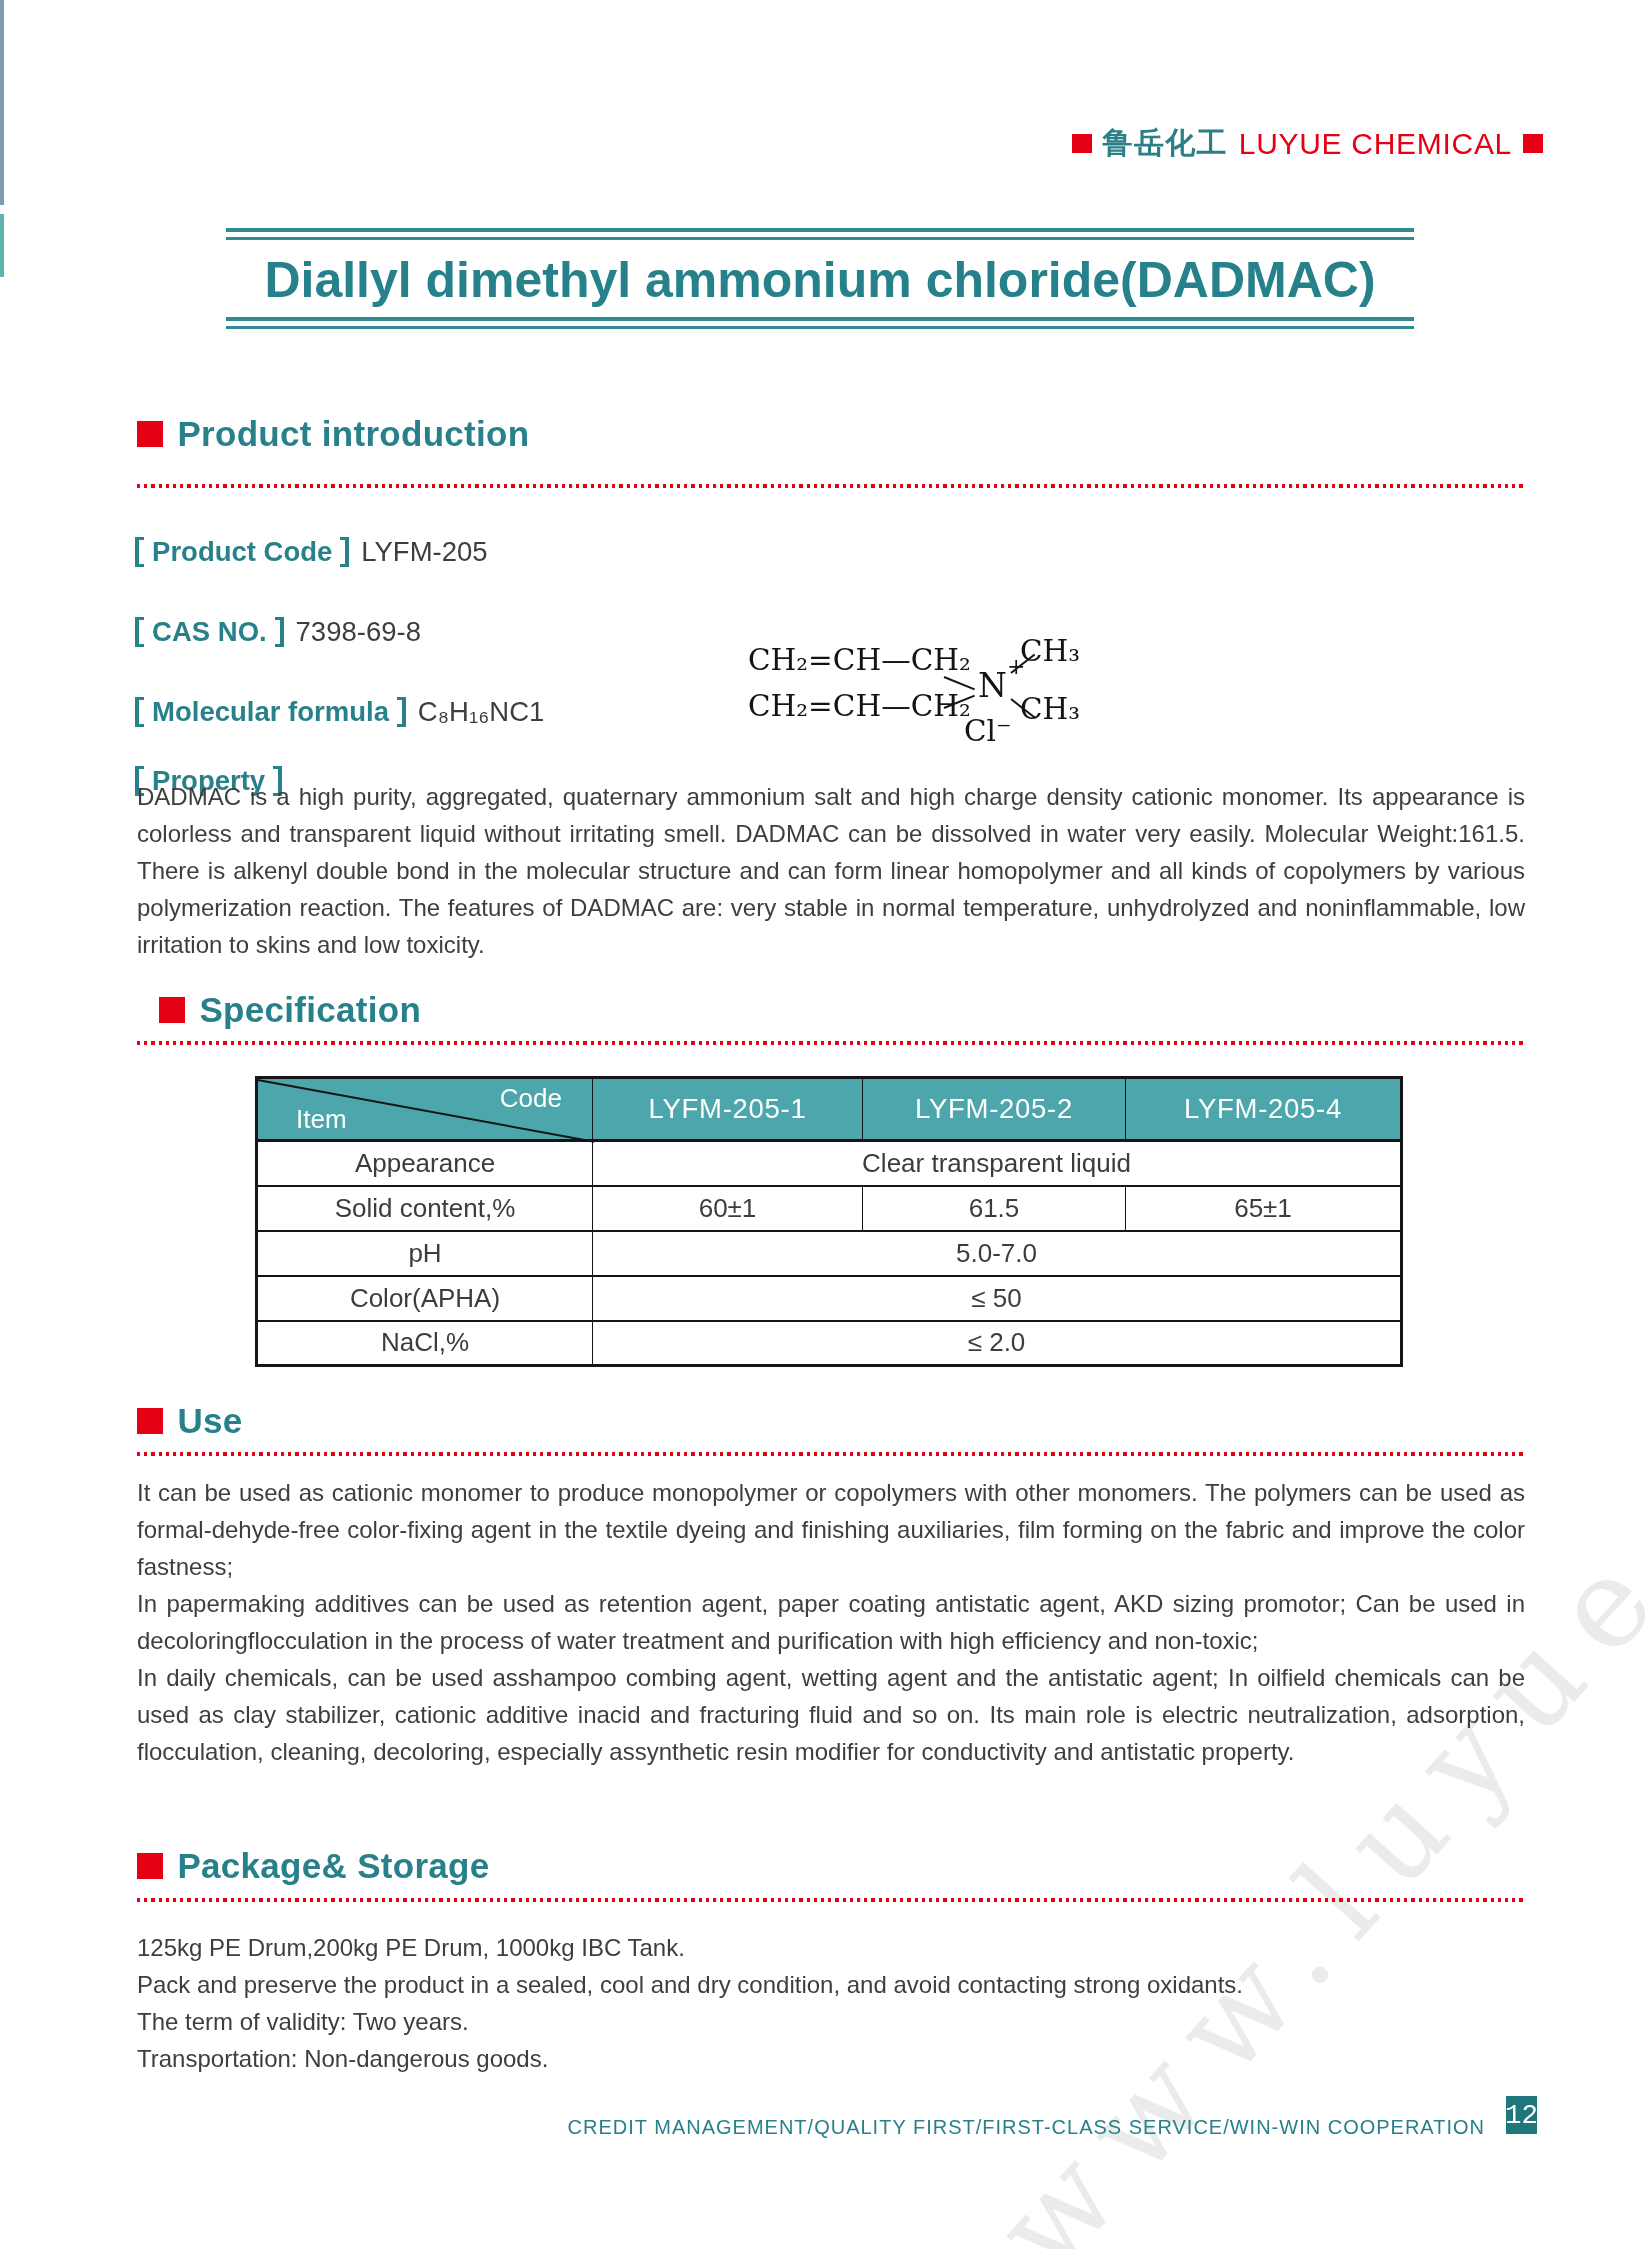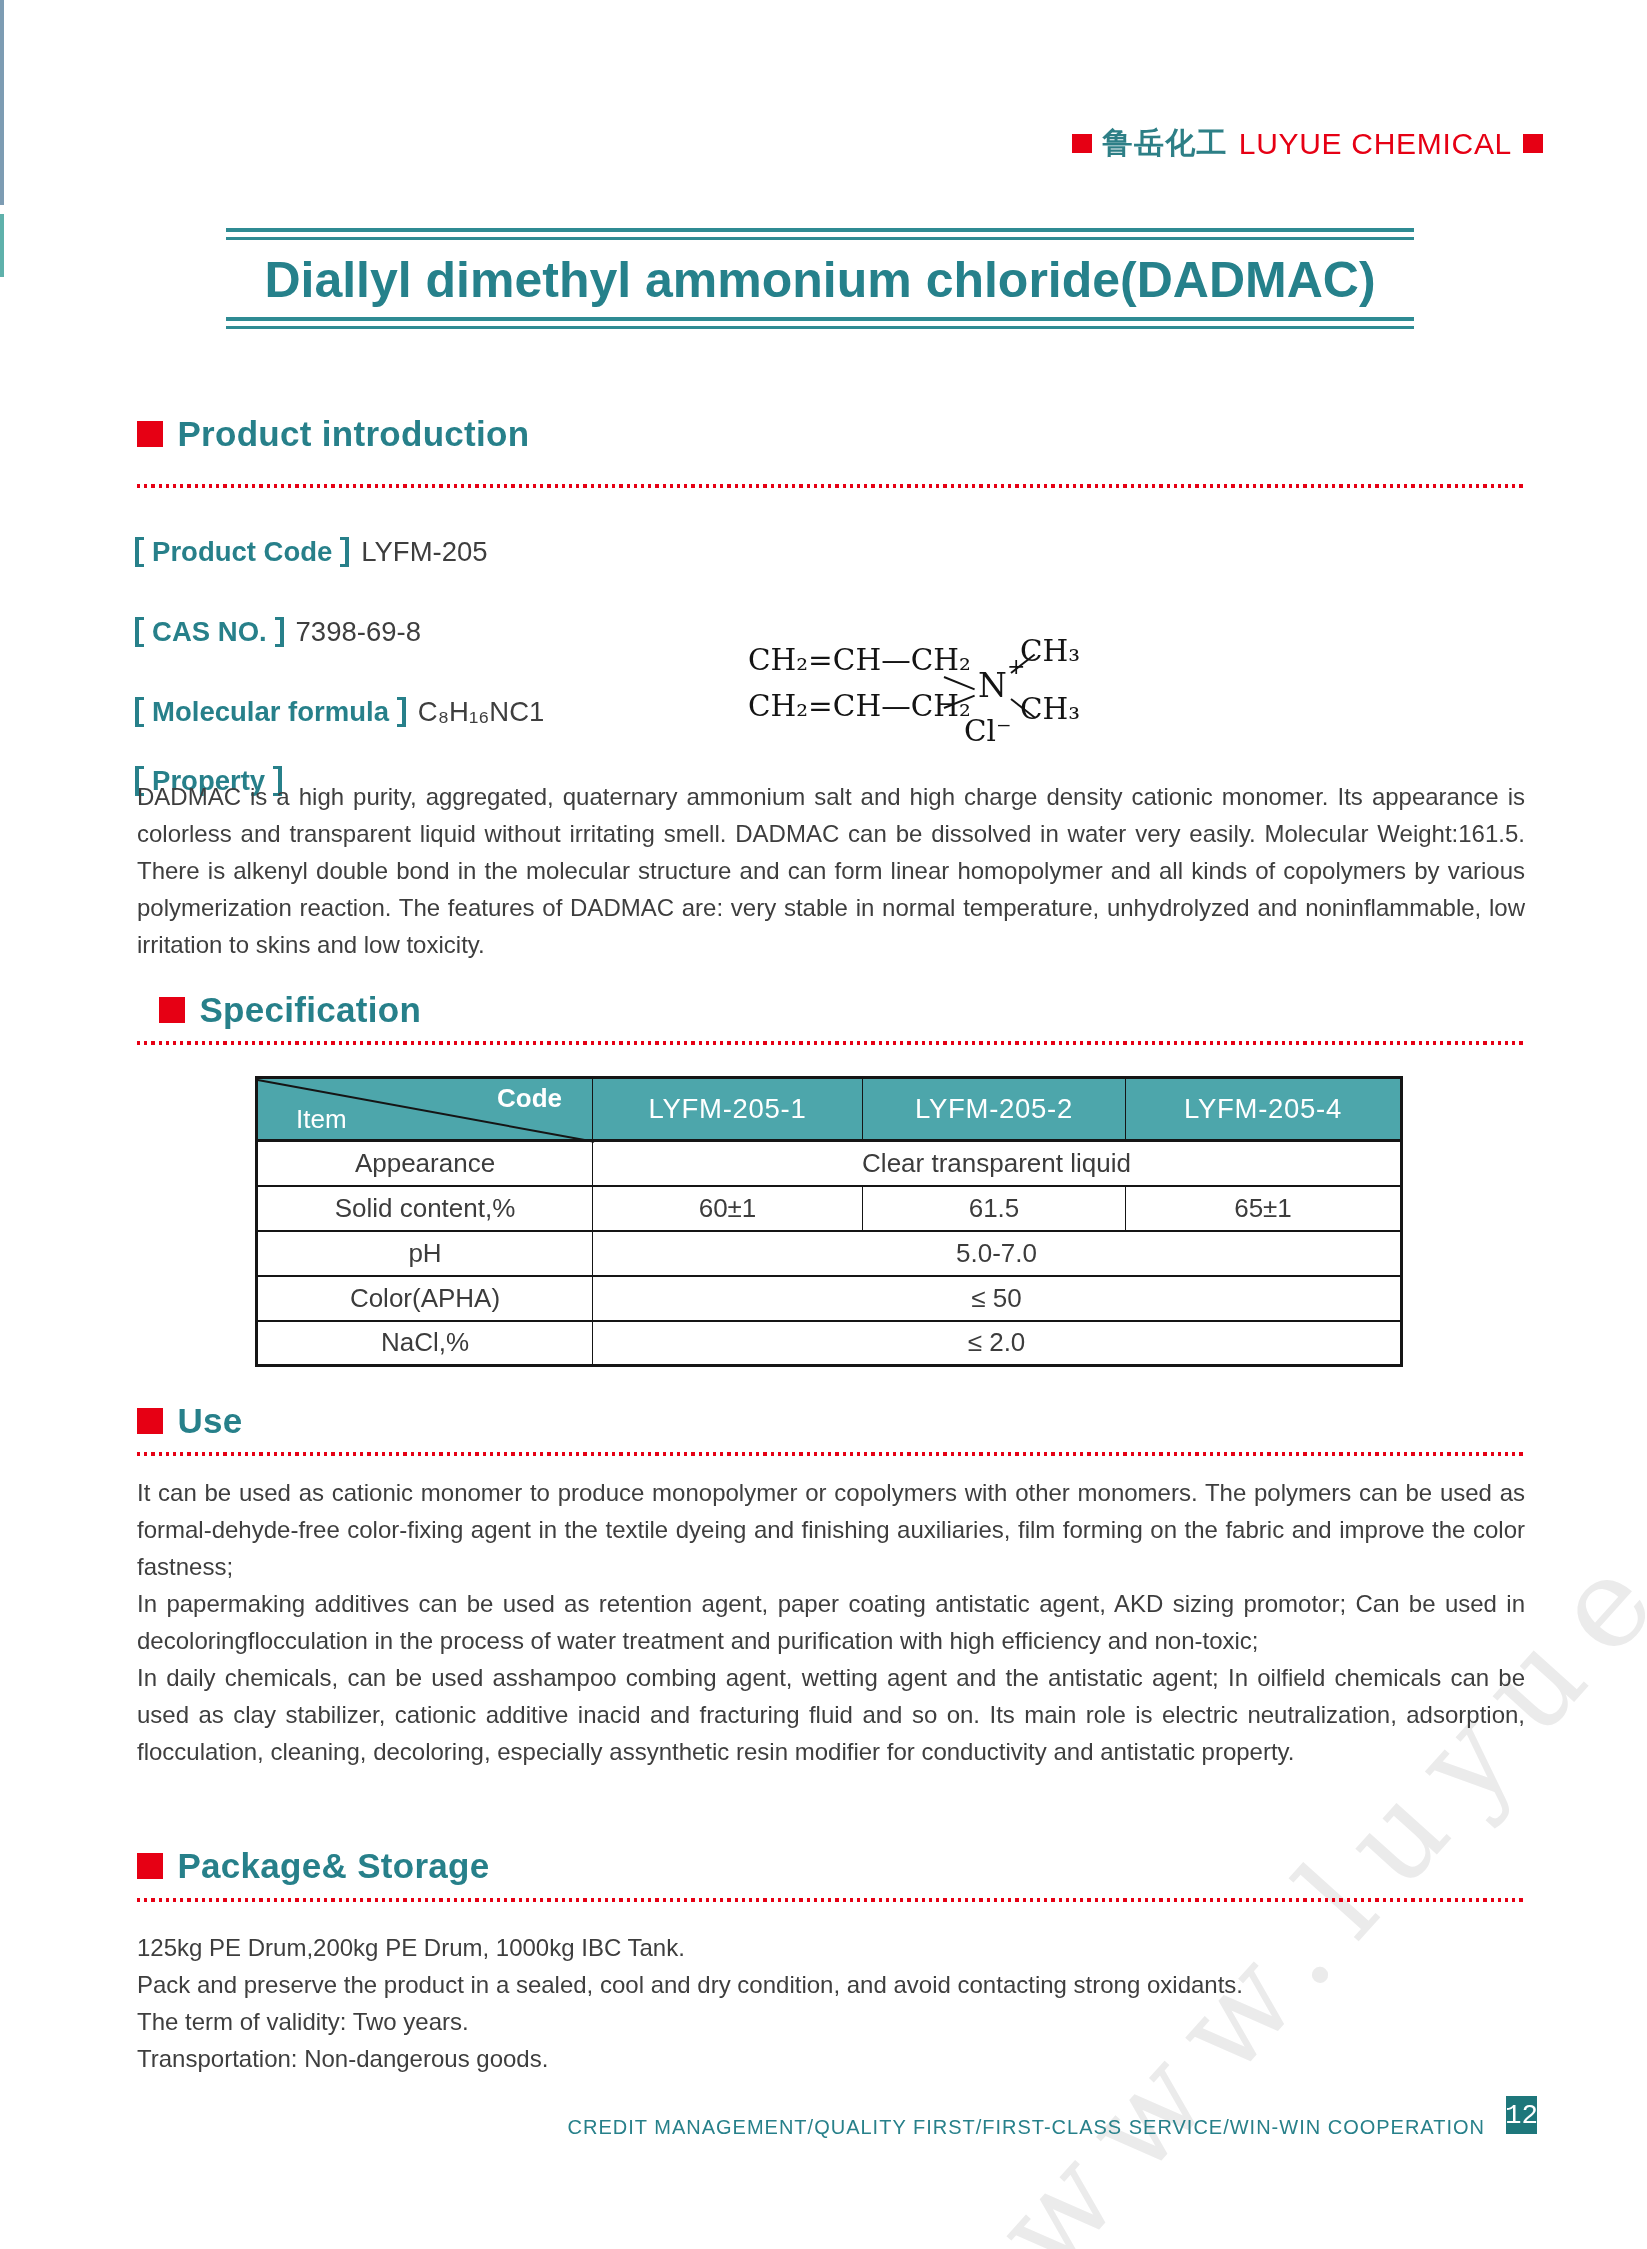--- a/index.html
+++ b/index.html
@@ -72,21 +72,21 @@
     position:absolute;left:255px;top:1076px;
     border-collapse:collapse;table-layout:fixed;
     border:3.3px solid var(--line);
   }
   .spec th,.spec td{border:1.3px solid var(--line);padding:0;}
   .spec thead tr{height:63px;border-bottom:3.3px solid var(--line);}
   .spec tbody tr{height:45px;border-top:2.6px solid var(--line);margin-top:21px;}
   .spec thead th{background:var(--teal-table);color:#fff;font-weight:400;font-size:27.5px;letter-spacing:0.7px;}
   .corner-cell{background:var(--teal-table);position:relative;}
   .diag{position:absolute;left:0;top:0;width:342px;height:2px;background:var(--line);transform:rotate(10.4deg);transform-origin:0 0;}
-  .corner-code{position:absolute;top:3.9px;right:30px;font-size:26px;color:#fff;font-weight:700;}
+  .corner-code{position:absolute;top:3.9px;right:30px;font-size:26px;color:#fff;font-weight:400;}
   .corner-item{position:absolute;bottom:3.9px;left:38px;font-size:26px;color:#fff;font-weight:400;}
   .spec tbody td{font-size:26px;color:#3c3c3c;text-align:center;vertical-align:middle;background:#fff;}
   
   .formula{position:absolute;left:700px;top:638px;width:380px;height:131px;
     font-family:"DejaVu Serif", serif;color:#141414;font-size:29.5px;margin-left:48px;}
   .f-el{position:absolute;white-space:nowrap;}
   .f-chain-top{left:0;top:5.2px;}
   .f-chain-bottom{left:0;top:51px;}
   .f-n{left:230px;top:27.5px;font-size:33px;}
   .f-plus{left:259px;top:15.7px;font-size:22px;}

